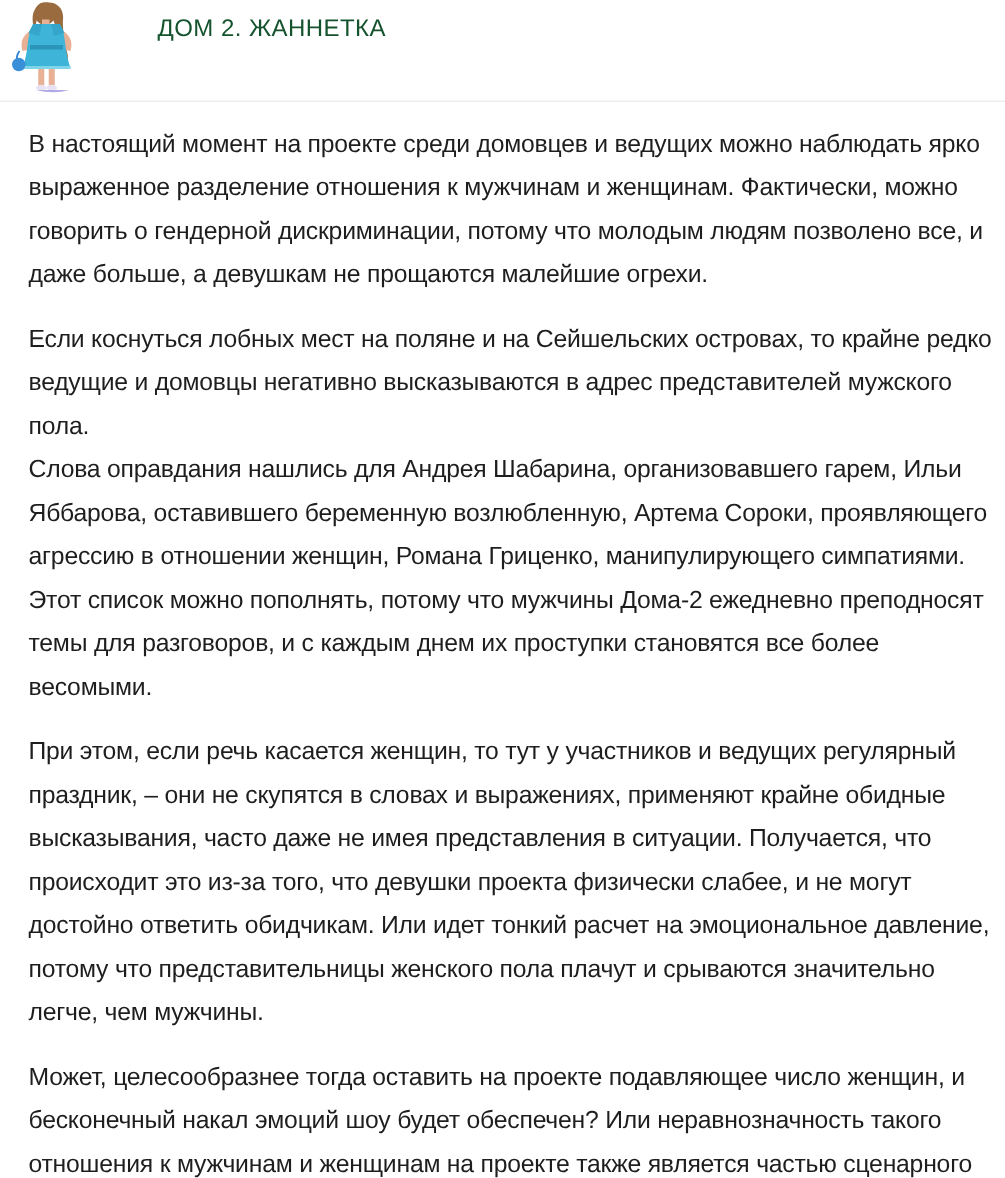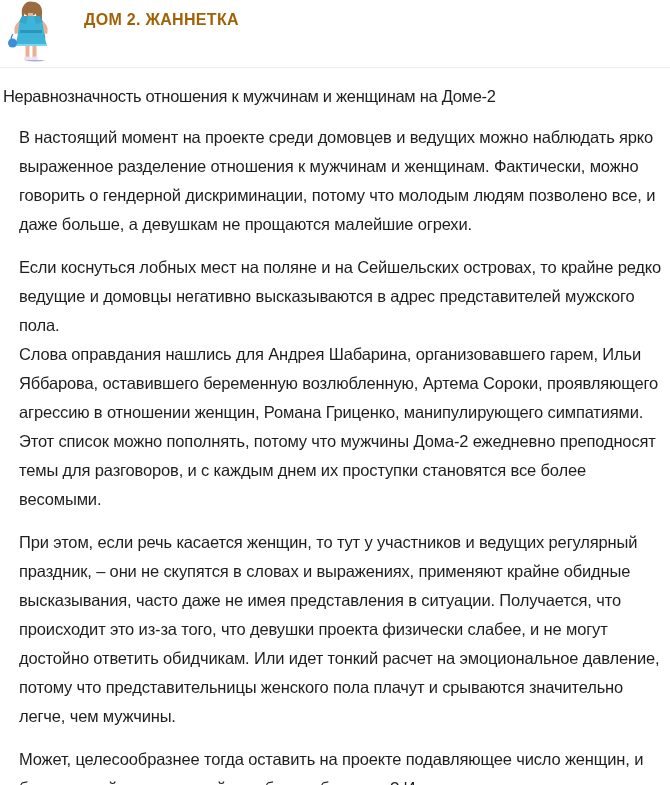--- a/index.html
+++ b/index.html
@@ -22,26 +22,26 @@
     top: 0;
     width: 62px;
     height: 63px;
     background: #ffffff;
     cursor: pointer;
     overflow: hidden;
   }
   .avatar svg { display: block; width: 100%; height: 100%; }
   .community-name {
     position: absolute;
-    left: 84px;
+    left: 105px;
     top: 11px;
     font-size: 16px;
-    font-weight: bold;
+    font-weight: normal;
     letter-spacing: 0.3px;
-    color: #a16207;
+    color: #14532d;
     cursor: pointer;
     text-decoration: none;
   }
   .divider {
     height: 1px;
     background: #ebedf0;
   }
   .article {
     padding: 14px 8px 10px 3px;
     font-size: 16.5px;
@@ -96,21 +96,20 @@
         </svg>
       </span>
     </div>
 
     <a class="community-name">ДОМ 2. ЖАННЕТКА</a>
   </div>
 
   <div class="divider"></div>
 
   <div class="article">
-    <p class="post-title">Неравнозначность отношения к мужчинам и женщинам на Доме-2</p>
     <p>В настоящий момент на проекте среди домовцев и ведущих можно наблюдать ярко выраженное разделение отношения к мужчинам и женщинам. Фактически, можно говорить о гендерной дискриминации, потому что молодым людям позволено все, и даже больше, а девушкам не прощаются малейшие огрехи.</p>
     <p>Если коснуться лобных мест на поляне и на Сейшельских островах, то крайне редко ведущие и домовцы негативно высказываются в адрес представителей мужского пола.
 Слова оправдания нашлись для Андрея Шабарина, организовавшего гарем, Ильи Яббарова, оставившего беременную возлюбленную, Артема Сороки, проявляющего агрессию в отношении женщин, Романа Гриценко, манипулирующего симпатиями. Этот список можно пополнять, потому что мужчины Дома-2 ежедневно преподносят темы для разговоров, и с каждым днем их проступки становятся все более весомыми.</p>
     <p>При этом, если речь касается женщин, то тут у участников и ведущих регулярный праздник, – они не скупятся в словах и выражениях, применяют крайне обидные высказывания, часто даже не имея представления в ситуации. Получается, что происходит это из-за того, что девушки проекта физически слабее, и не могут достойно ответить обидчикам. Или идет тонкий расчет на эмоциональное давление, потому что представительницы женского пола плачут и срываются значительно легче, чем мужчины.</p>
     <p class="last">Может, целесообразнее тогда оставить на проекте подавляющее число женщин, и бесконечный накал эмоций шоу будет обеспечен? Или неравнозначность такого отношения к мужчинам и женщинам на проекте также является частью сценарного замысла?</p>
   </div>
 
 </div>
 
 </body></html>

